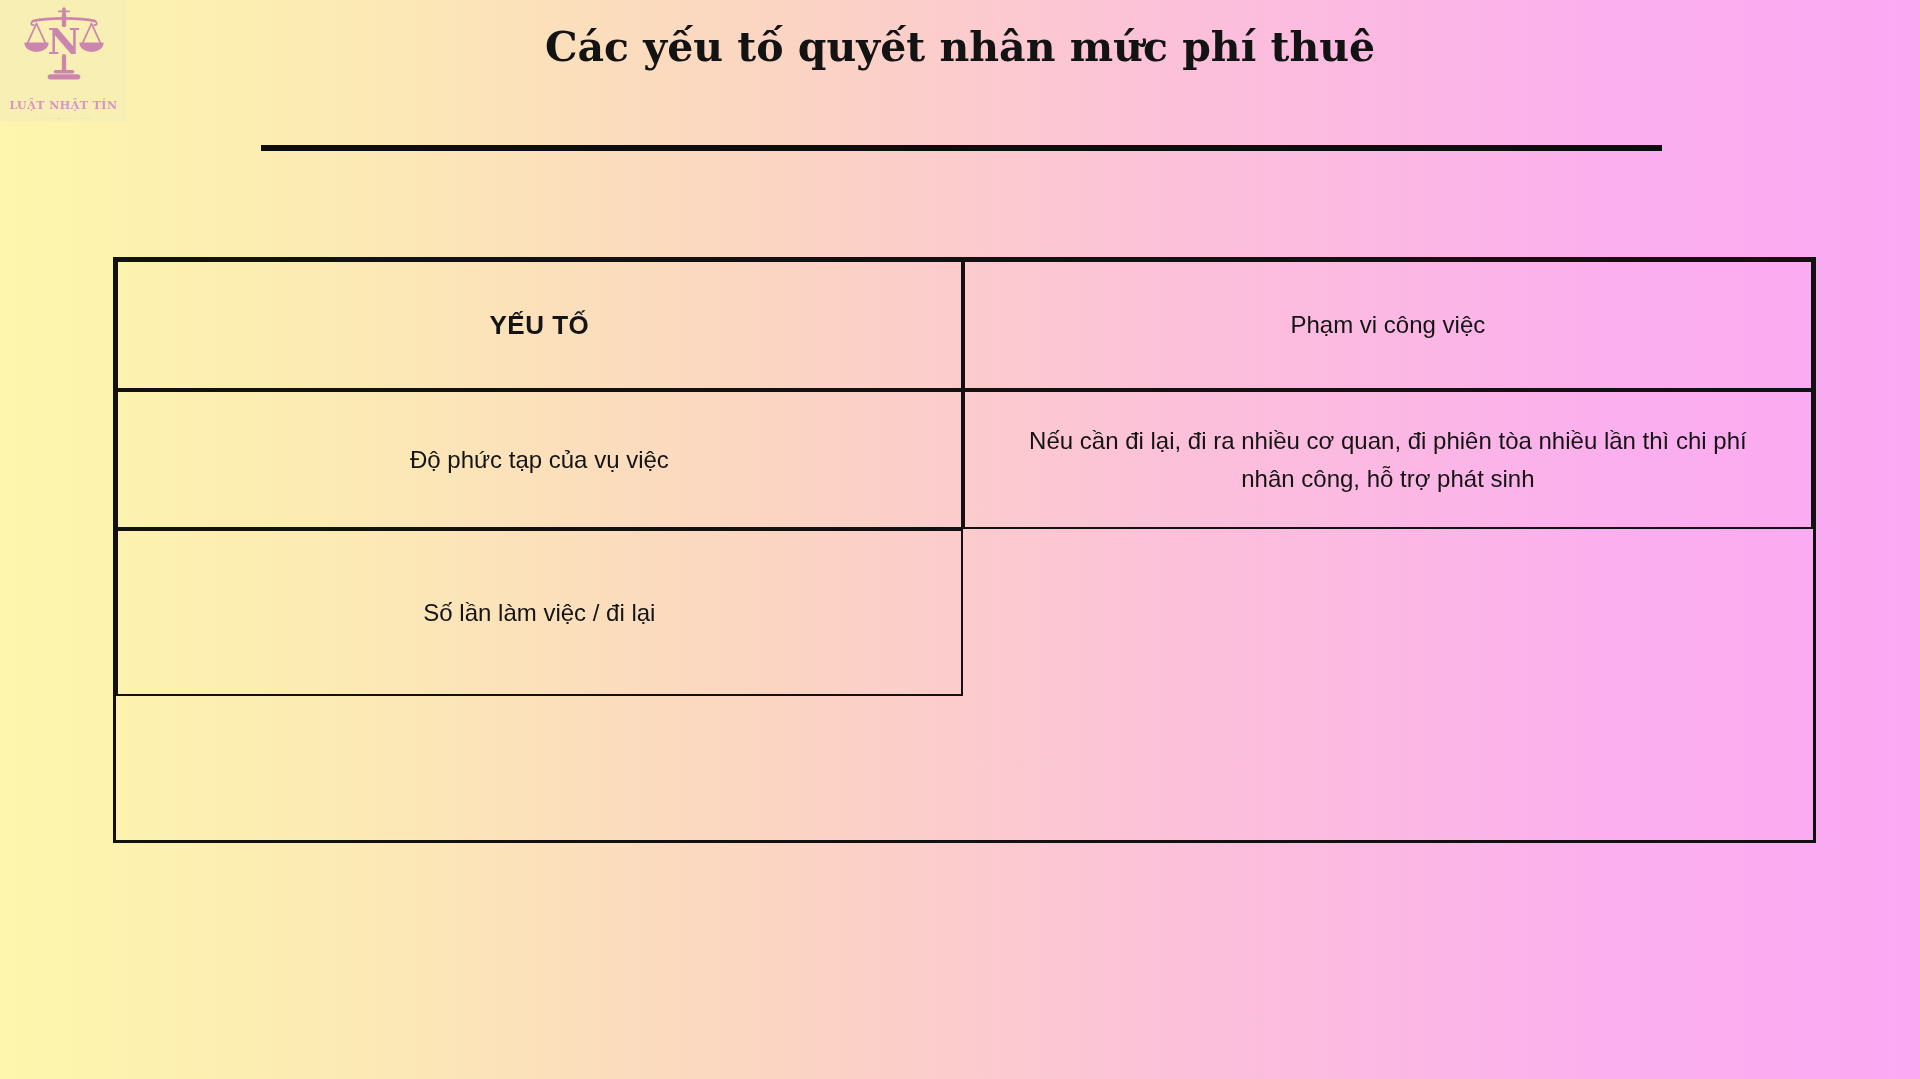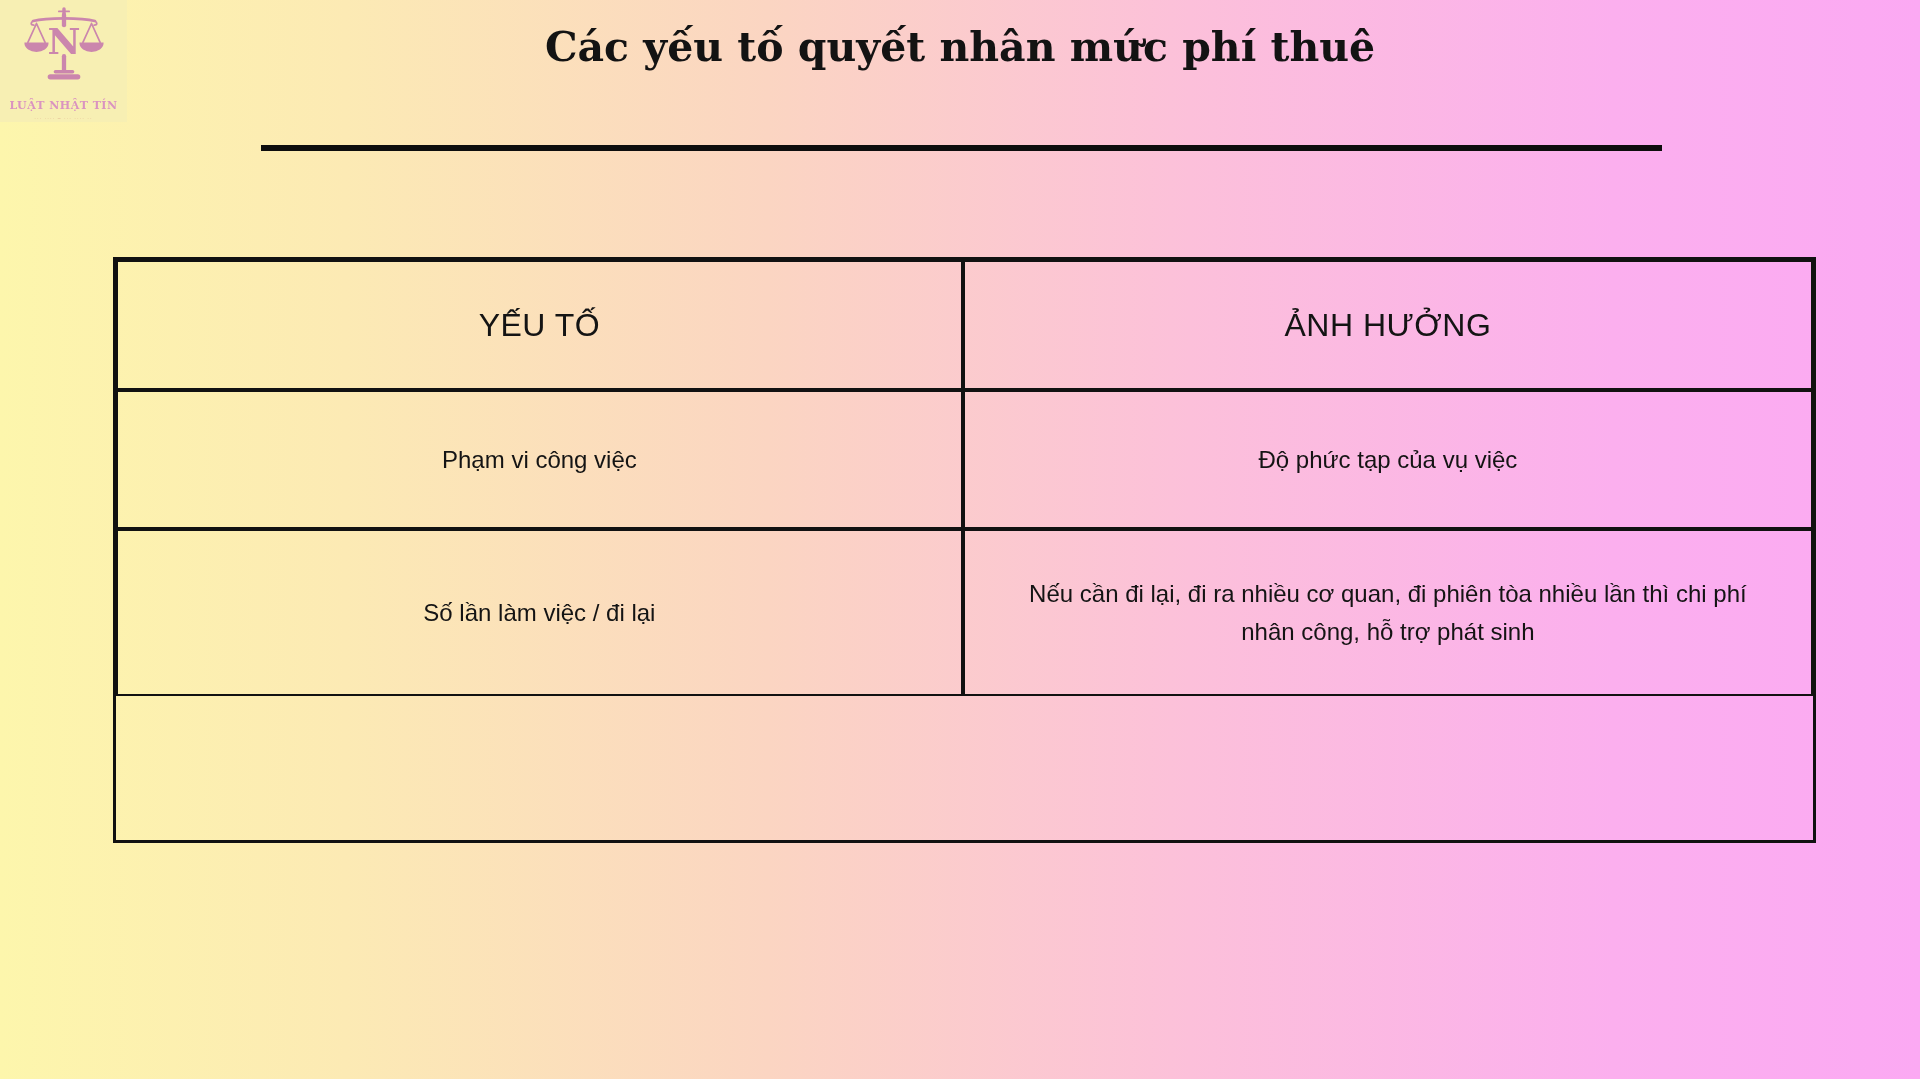--- a/index.html
+++ b/index.html
@@ -89,22 +89,22 @@
   }
   .cell {
     box-sizing: border-box;
     border: 2px solid #111111;
     display: flex;
     align-items: center;
     justify-content: center;
     text-align: center;
   }
   .cell.header {
-    font-weight: 400;
-    font-size: 32px;
+    font-weight: 700;
+    font-size: 26px;
     letter-spacing: 0.5px;
   }
   .cell.factor {
     font-size: 24px;
   }
   .cell.impact {
     font-size: 24px;
     line-height: 1.55;
     padding: 0 42px;
   }
@@ -146,23 +146,22 @@
     <span class="logo-tagline">··· ···· – ··· ···· ··</span>
   </div>
 
   <div class="title-block">
     <div>Các yếu tố quyết nhân mức phí thuê</div>
   </div>
   <div class="title-underline"></div>
 
   <div class="fee-table">
     <div class="cell header">YẾU TỐ</div>
-    <div class="cell header">ẢNH HƯỞNG</div>
 
     <div class="cell factor">Phạm vi công việc</div>
 
     <div class="cell factor">Độ phức tạp của vụ việc</div>
 
+    <div class="cell impact">Nếu cần đi lại, đi ra nhiều cơ quan, đi phiên tòa nhiều lần thì chi phí nhân công, hỗ trợ phát sinh</div>
     <div class="cell factor">Số lần làm việc / đi lại</div>
-    <div class="cell impact">Nếu cần đi lại, đi ra nhiều cơ quan, đi phiên tòa nhiều lần thì chi phí nhân công, hỗ trợ phát sinh</div>
   </div>
 
 </div>
 
 </body></html>

